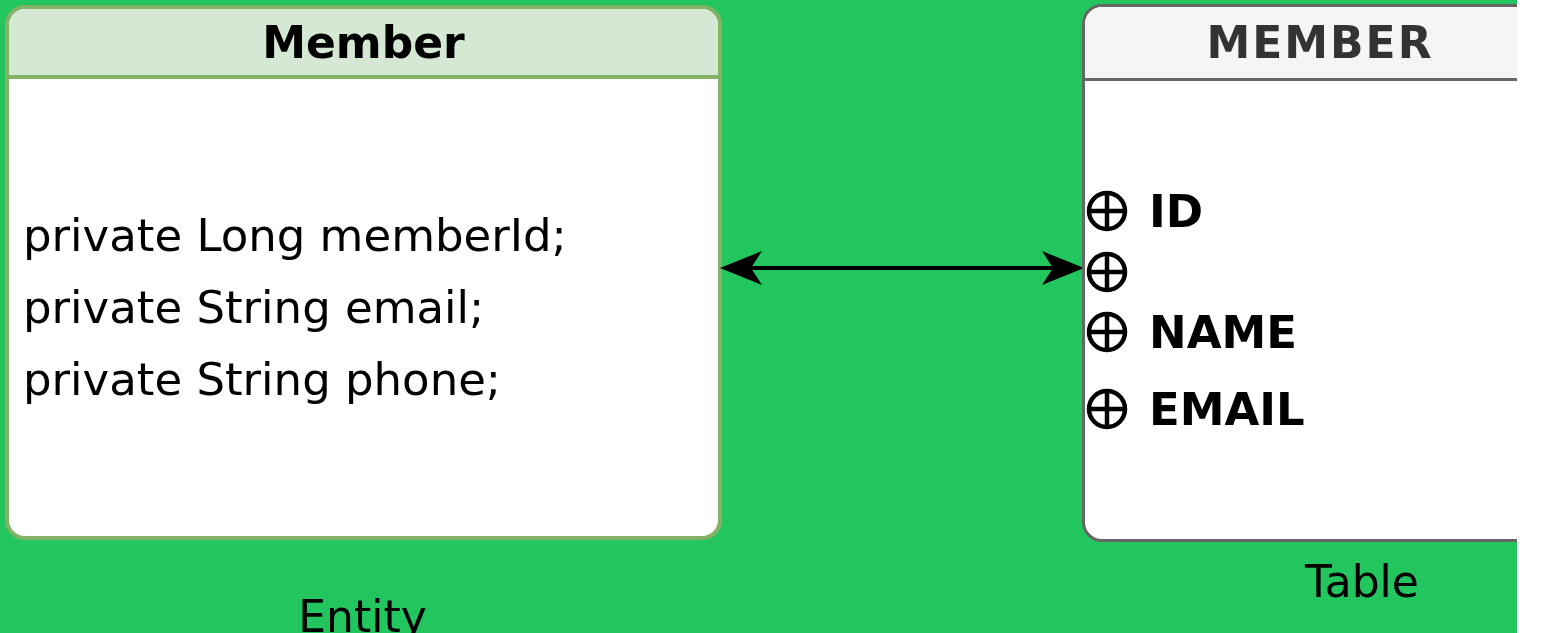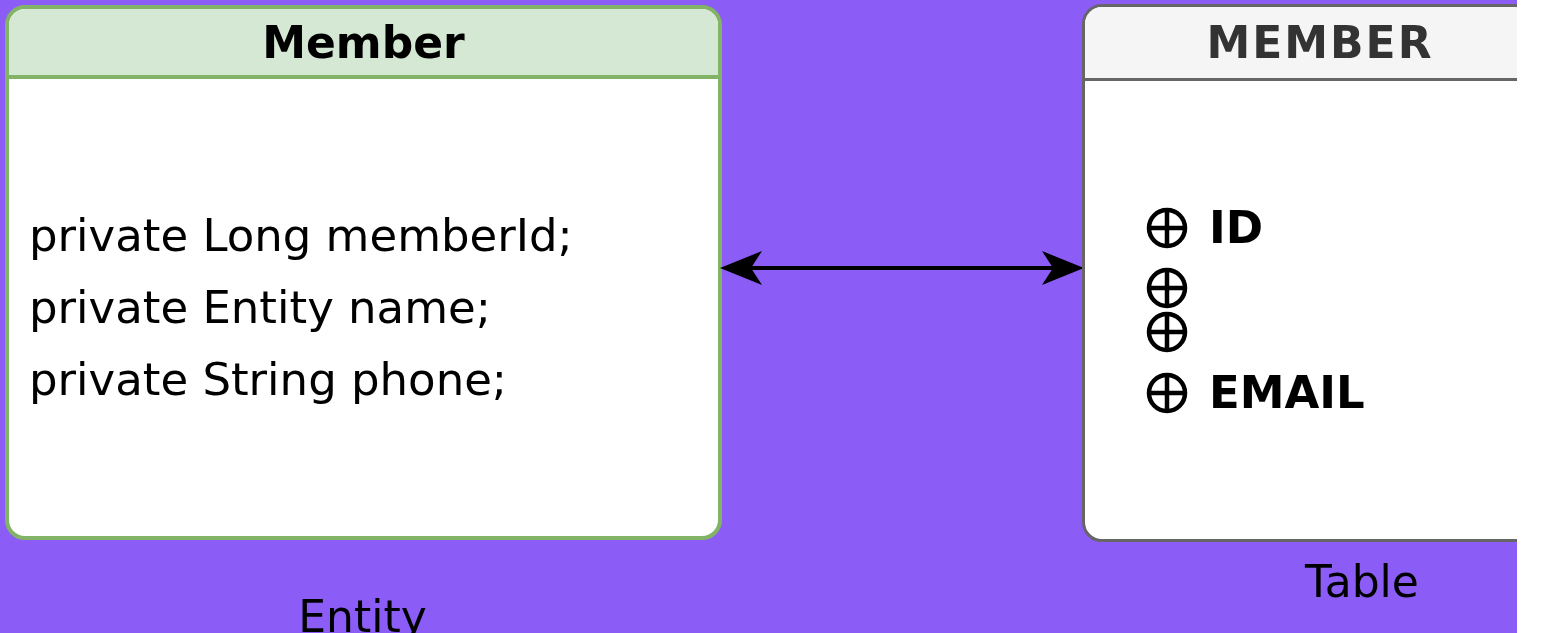--- a/index.html
+++ b/index.html
@@ -5,21 +5,21 @@
   html, body {
     margin: 0;
     padding: 0;
     background: #ffffff;
     font-family: "DejaVu Sans", "Liberation Sans", sans-serif;
   }
   .canvas {
     position: relative;
     width: 1517px;
     height: 633px;
-    background: #8b5cf6;
+    background: #22c55e;
     overflow: hidden;
   }
 
   
   .entity-box {
     position: absolute;
     left: 5px;
     top: 5px;
     width: 717px;
     height: 535px;
@@ -39,21 +39,21 @@
     justify-content: center;
     font-size: 44px;
     font-weight: bold;
     color: #000000;
   }
   .entity-body {
     height: calc(100% - 70px);
     display: flex;
     flex-direction: column;
     justify-content: center;
-    padding-left: 20px;
+    padding-left: 14px;
     box-sizing: border-box;
   }
   .entity-field {
     font-size: 45px;
     line-height: 72px;
     color: #000000;
     white-space: nowrap;
   }
 
   
@@ -80,23 +80,21 @@
     font-size: 44px;
     font-weight: bold;
     letter-spacing: 2px;
     color: #333333;
   }
   .table-body {
     height: calc(100% - 74px);
     display: flex;
     flex-direction: column;
     justify-content: center;
-    padding-left: 20px;
     box-sizing: border-box;
-    margin-left: 40px;
   }
   .table-row {
     display: flex;
     align-items: center;
     gap: 20px;
     font-size: 45px;
     line-height: 77px;
     font-weight: bold;
     color: #000000;
     white-space: nowrap;
@@ -127,21 +125,21 @@
 <body>
 
 <div class="canvas">
 
   <div class="entity-box">
     <div class="entity-header">
       <span>Member</span>
     </div>
     <div class="entity-body">
       <div class="entity-field">private Long memberId;</div>
-      <div class="entity-field">private Entity name;</div>
+      <div class="entity-field">private String email;</div>
       <div class="entity-field">private String phone;</div>
     </div>
   </div>
 
   <svg class="mapping-arrow" viewBox="0 0 368 60">
     <line x1="28" y1="30" x2="340" y2="30" stroke="#000000" stroke-width="4"></line>
     <path d="M2,30 L44,13 L33,30 L44,47 Z" fill="#000000"></path>
     <path d="M366,30 L324,13 L335,30 L324,47 Z" fill="#000000"></path>
   </svg>
 
@@ -170,20 +168,21 @@
         </span>
       </div>
       <div class="table-row">
         <span class="pk-icon">
           <svg width="44" height="44" viewBox="0 0 44 44">
               <circle cx="22" cy="22" r="18" fill="none" stroke="#000" stroke-width="4.5"></circle>
               <line x1="4" y1="22" x2="40" y2="22" stroke="#000" stroke-width="4.5"></line>
               <line x1="22" y1="4" x2="22" y2="40" stroke="#000" stroke-width="4.5"></line>
             </svg>
         </span>
+        <span>NAME</span>
       </div>
       <div class="table-row">
         <span class="pk-icon">
           <svg width="44" height="44" viewBox="0 0 44 44">
               <circle cx="22" cy="22" r="18" fill="none" stroke="#000" stroke-width="4.5"></circle>
               <line x1="4" y1="22" x2="40" y2="22" stroke="#000" stroke-width="4.5"></line>
               <line x1="22" y1="4" x2="22" y2="40" stroke="#000" stroke-width="4.5"></line>
             </svg>
         </span>
         <span>EMAIL</span>

